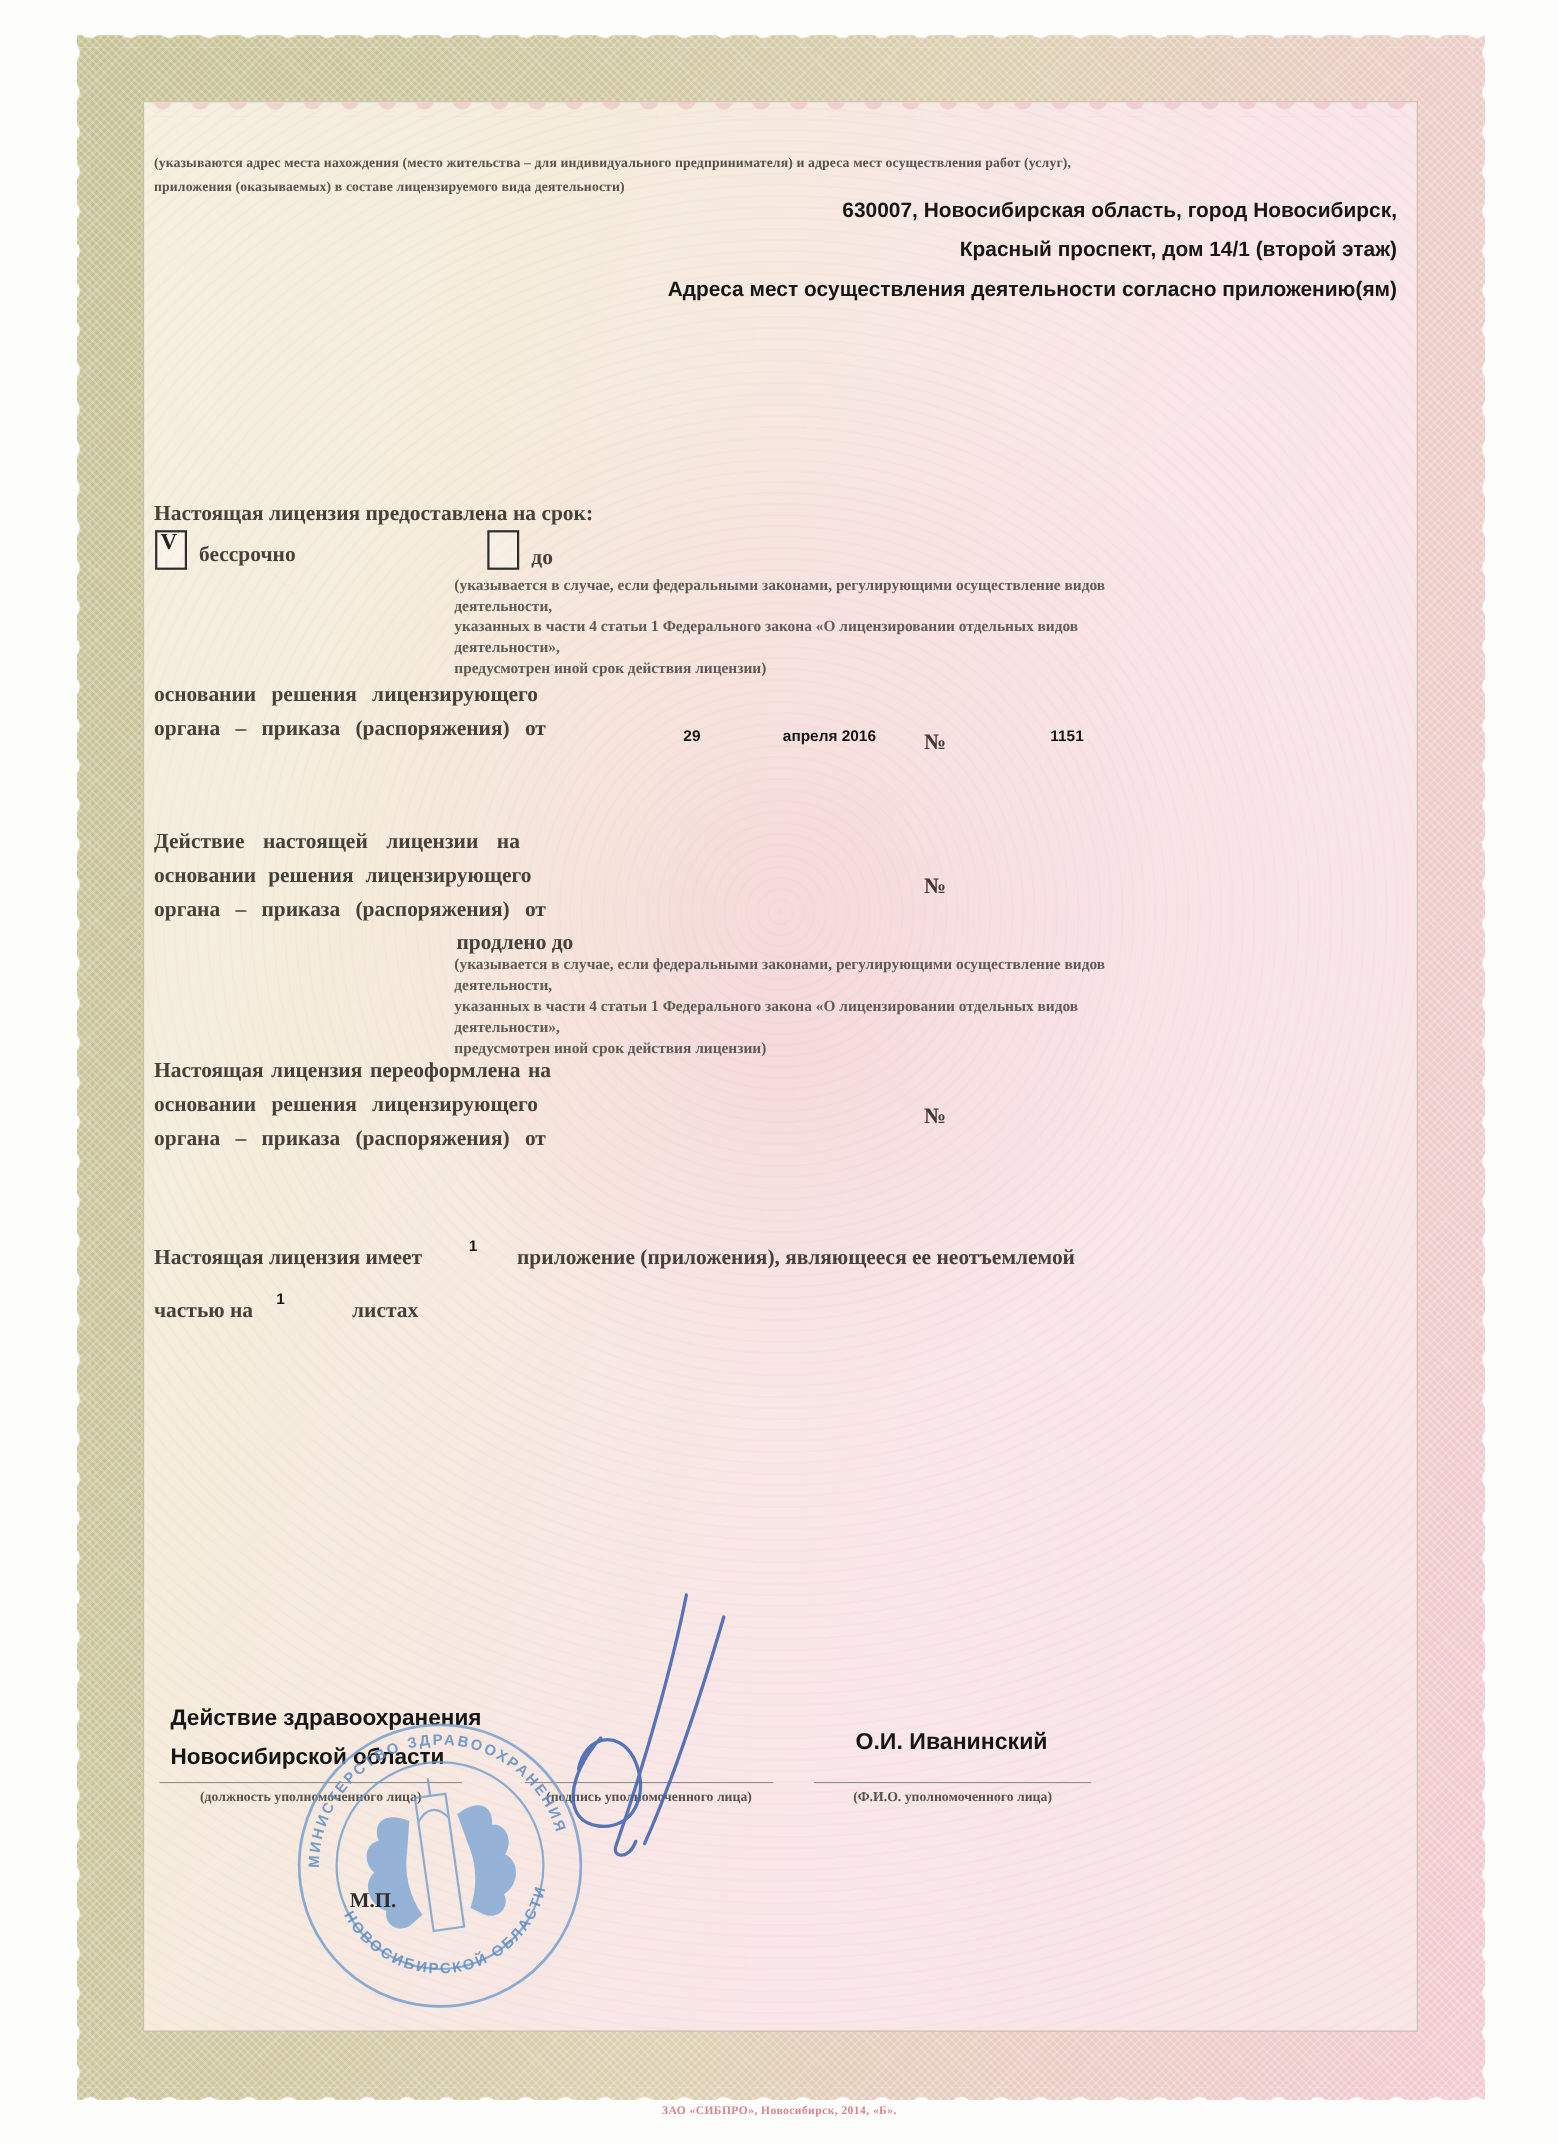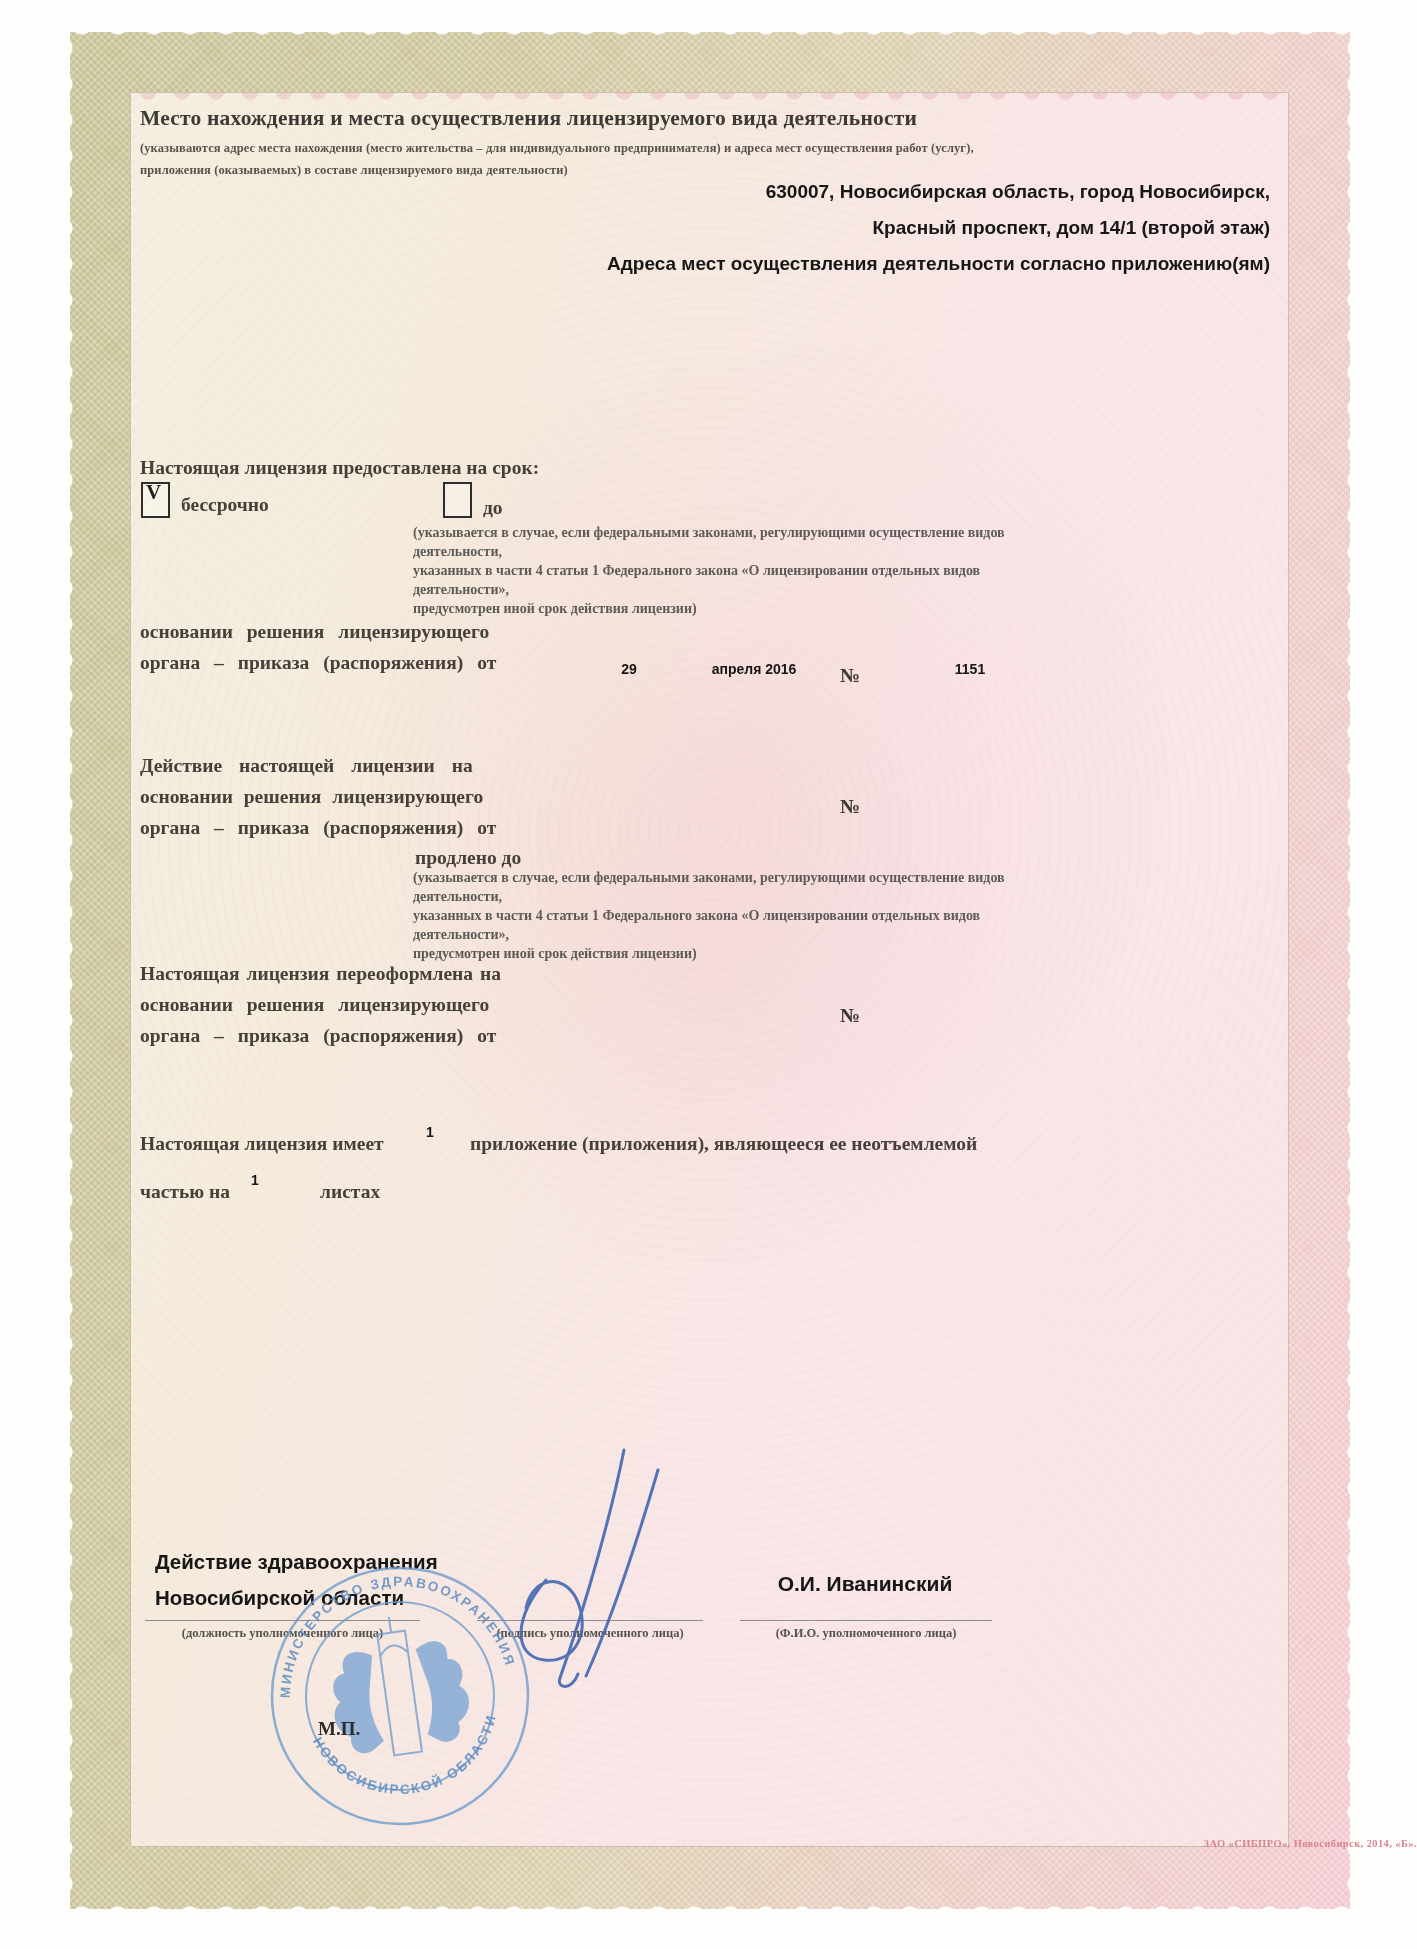--- a/index.html
+++ b/index.html
@@ -69,21 +69,20 @@
 
   <div class="cert-border"></div>
   <div class="sc-top"></div>
   <div class="sc-bottom"></div>
   <div class="sc-left"></div>
   <div class="sc-right"></div>
 
   <div class="doc"></div>
   <div class="lace-top"></div>
 
-  <div class="abs serifb title" style="left:140px;top:106px;width:1000px;">Место нахождения и места осуществления лицензируемого вида деятельности</div>
   <div class="abs serifb sub" style="left:140px;top:141px;width:1010px;">(указываются адрес места нахождения (место жительства – для индивидуального предпринимателя) и адреса мест осуществления работ (услуг),</div>
   <div class="abs serifb sub" style="left:140px;top:163px;width:1010px;">приложения (оказываемых) в составе лицензируемого вида деятельности)</div>
 
   <div class="abs sansb addr" style="left:150px;top:181px;width:1120px;">630007, Новосибирская область, город Новосибирск,</div>
   <div class="abs sansb addr" style="left:150px;top:217px;width:1120px;">Красный проспект, дом 14/1 (второй этаж)</div>
   <div class="abs sansb addr" style="left:150px;top:253px;width:1120px;">Адреса мест осуществления деятельности согласно приложению(ям)</div>
 
   <div class="abs serifb body19" style="left:140px;top:452px;">Настоящая лицензия предоставлена на срок:</div>
 
   <div class="cbx" style="left:141px;top:482px;">
@@ -183,15 +182,15 @@
       <line x1="134" y1="70" x2="134" y2="54" stroke="#6f9ccc" stroke-width="2"></line>
       <path d="M 112 90 C 92 78, 78 86, 82 104 C 70 104, 64 120, 74 132 C 62 140, 64 160, 80 168
                C 76 180, 88 190, 100 184 L 112 176 C 104 160, 100 140, 106 118 Z" fill="#7aa3d4"></path>
       <path d="M 156 90 C 176 78, 190 86, 186 104 C 198 104, 204 120, 194 132 C 206 140, 204 160, 188 168
                C 192 180, 180 190, 168 184 L 156 176 C 164 160, 168 140, 162 118 Z" fill="#7aa3d4"></path>
     </g>
   </svg>
 
   <div class="abs mp" style="left:318px;top:1718px;">М.П.</div>
 
-  <div class="abs footer" style="left:0;top:1838px;text-align:right;">ЗАО «СИБПРО», Новосибирск, 2014, «Б».</div>
+  <div class="abs footer" style="left:0;top:1914px;">ЗАО «СИБПРО», Новосибирск, 2014, «Б».</div>
 
 </div>
 
 </body></html>

